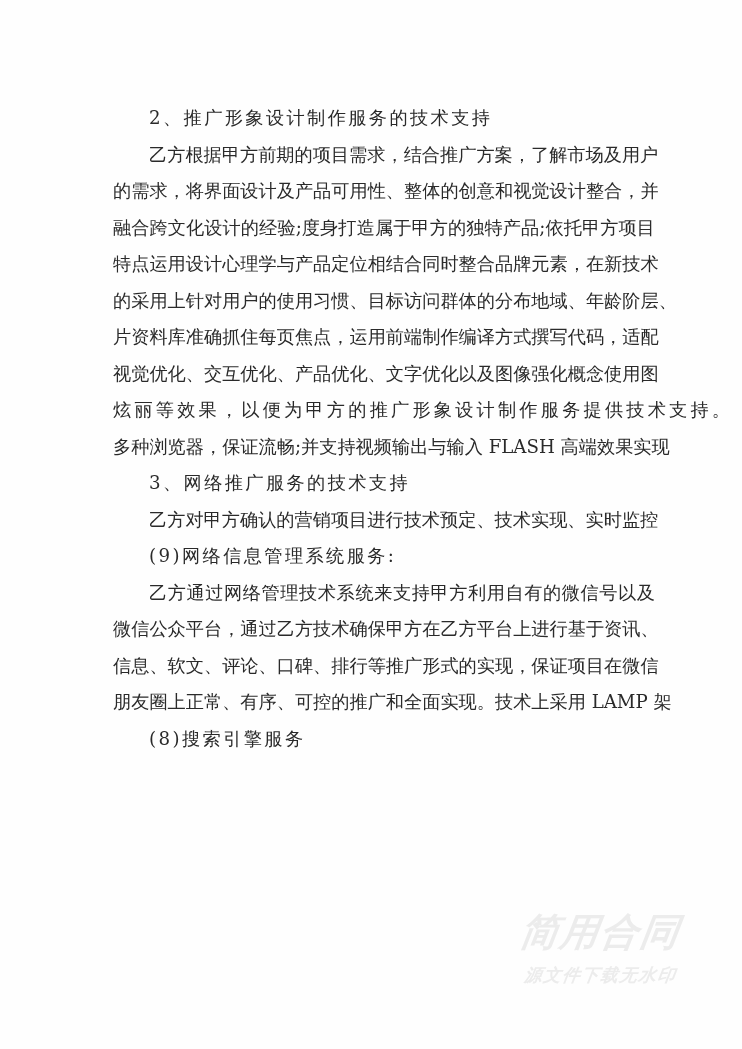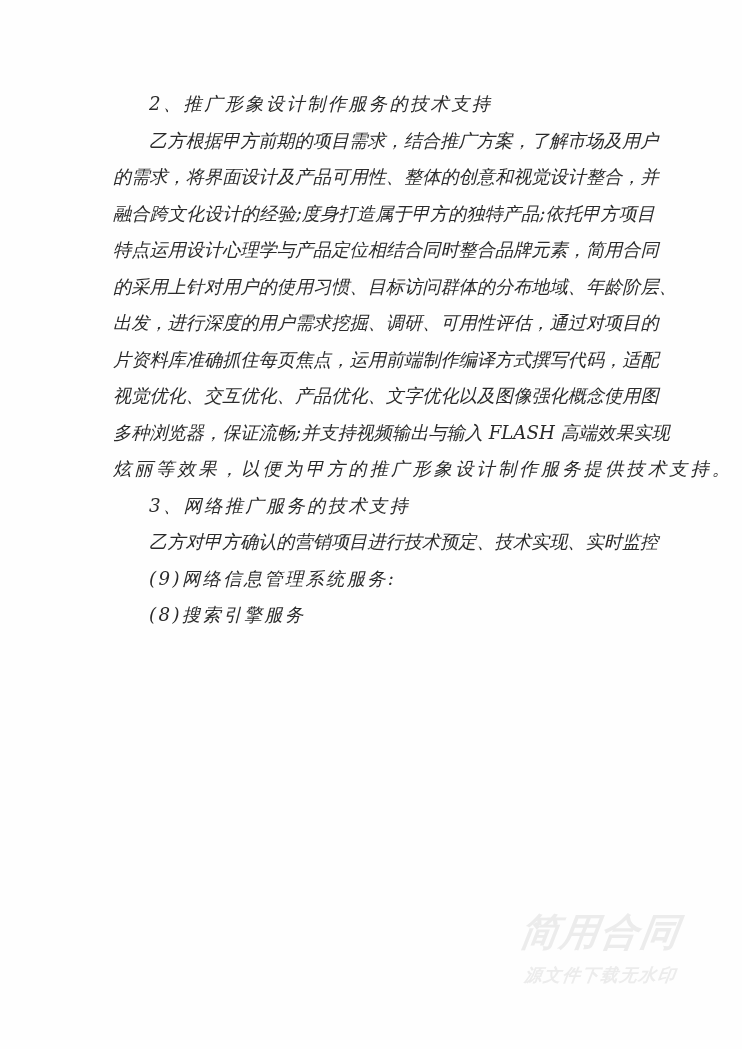--- a/index.html
+++ b/index.html
@@ -18,23 +18,22 @@
     .page {
       position: absolute;
       left: 0; top: 0;
       width: 742px;
       height: 1049px;
       background: #fefefe;
     }
     .content {
       position: absolute;
       left: 113px;
-      top: 86px;
+      top: 100px;
       width: 542px;
-      font-style: italic;
     }
     .line {
       height: 36.5px;
       line-height: 36.5px;
       font-size: 18.2px;
       white-space: nowrap;
       letter-spacing: 3.2px;
       overflow: visible;
     }
     .justify {
@@ -75,36 +74,41 @@
 
 <div class="page">
   <div class="content">
 
     <div class="line indent heading">2、推广形象设计制作服务的技术支持</div>
 
     <div>
       <div class="line justify indent">乙方根据甲方前期的项目需求，结合推广方案，了解市场及用户</div>
       <div class="line justify">的需求，将界面设计及产品可用性、整体的创意和视觉设计整合，并</div>
       <div class="line justify">融合跨文化设计的经验;度身打造属于甲方的独特产品;依托甲方项目</div>
-      <div class="line justify">特点运用设计心理学与产品定位相结合同时整合品牌元素，简用合同</div>
+      <div class="line justify">特点运用设计心理学与产品定位相结合同时整合品牌元素，在新技术</div>
       <div class="line justify">的采用上针对用户的使用习惯、目标访问群体的分布地域、年龄阶层、</div>
-      <div class="line justify">出发，进行深度的用户需求挖掘、调研、可用性评估，通过对项目的</div>
       <div class="line justify">片资料库准确抓住每页焦点，运用前端制作编译方式撰写代码，适配</div>
       <div class="line justify">视觉优化、交互优化、产品优化、文字优化以及图像强化概念使用图</div>
+      <div class="line">炫丽等效果，以便为甲方的推广形象设计制作服务提供技术支持。</div>
       <div class="line justify">多种浏览器，保证流畅;并支持视频输出与输入 FLASH 高端效果实现</div>
-      <div class="line">炫丽等效果，以便为甲方的推广形象设计制作服务提供技术支持。</div>
     </div>
 
     <div class="line indent heading">3、网络推广服务的技术支持</div>
 
     <div>
       <div class="line justify indent">乙方对甲方确认的营销项目进行技术预定、技术实现、实时监控</div>
     </div>
 
     <div class="line indent heading">(9)网络信息管理系统服务:</div>
+    <div>
+      <div class="line justify indent">乙方通过网络管理技术系统来支持甲方利用自有的微信号以及</div>
+      <div class="line justify">微信公众平台，通过乙方技术确保甲方在乙方平台上进行基于资讯、</div>
+      <div class="line justify">信息、软文、评论、口碑、排行等推广形式的实现，保证项目在微信</div>
+      <div class="line justify">朋友圈上正常、有序、可控的推广和全面实现。技术上采用 LAMP 架</div>
+    </div>
 
     <div class="line indent heading">(8)搜索引擎服务</div>
   </div>
 
   <div class="watermark">
     <div class="wm-title">简用合同</div>
     <div class="wm-sub">源文件下载无水印</div>
   </div>
 </div>
 

